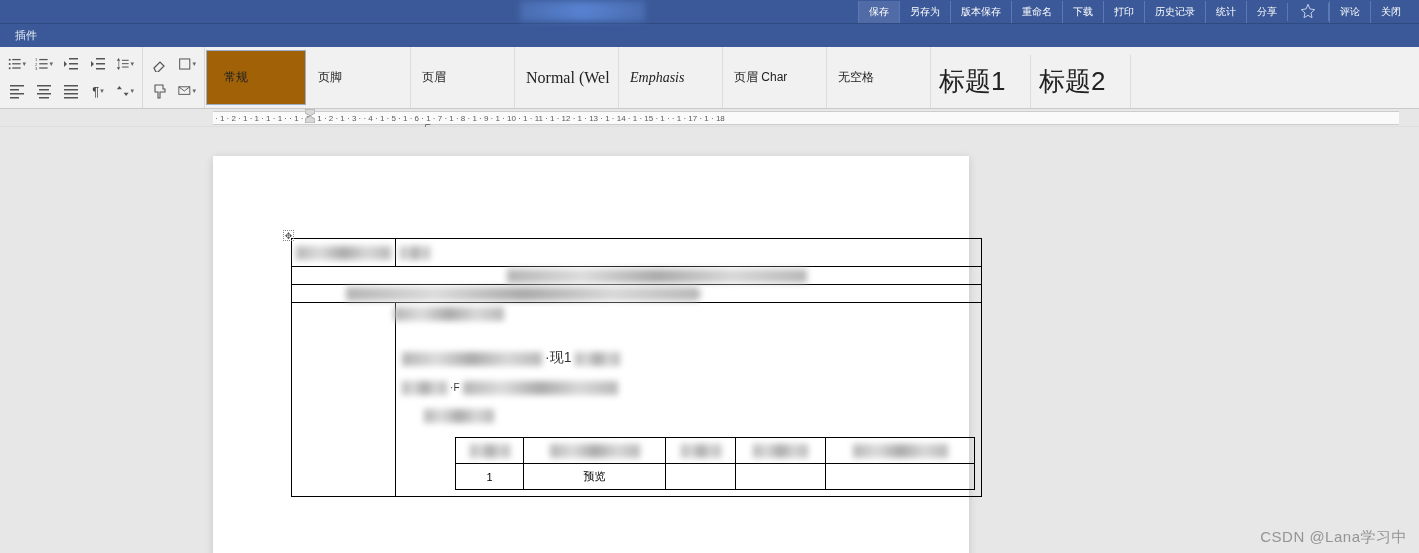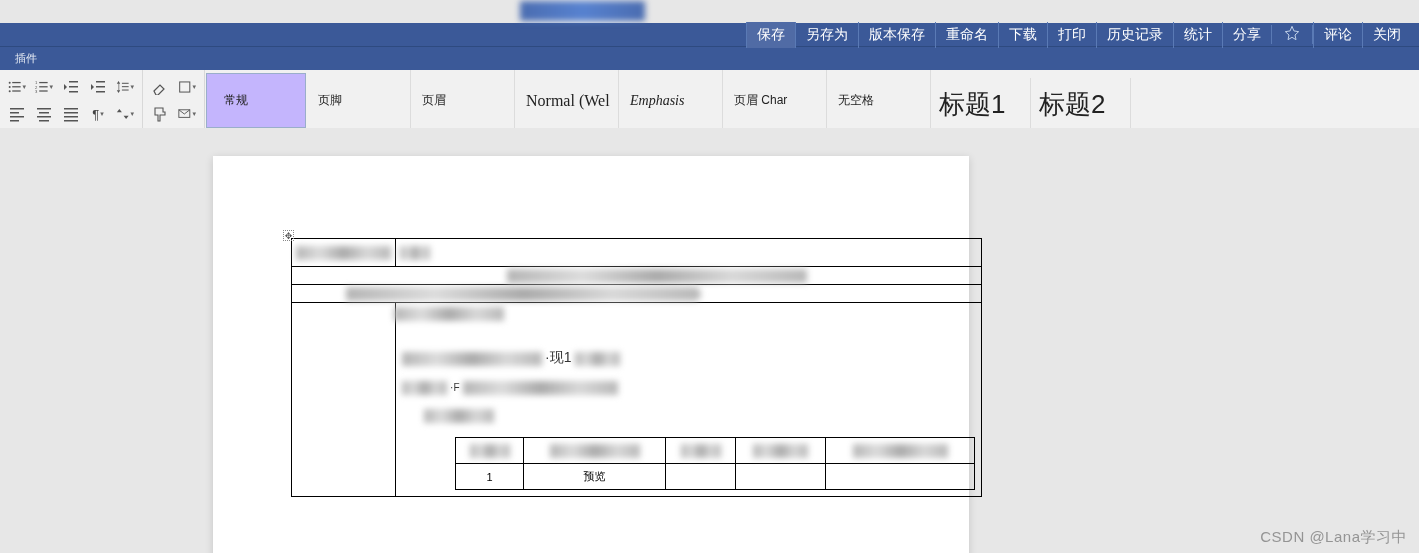--- a/index.html
+++ b/index.html
@@ -15,23 +15,22 @@
       height: 553px;
       position: relative;
     }
     .top-bar {
       height: 23px;
       background: #3b5998;
       display: flex;
       justify-content: flex-end;
       align-items: center;
       color: white;
-      font-size: 14px;
+      font-size: 10px;
       padding-right: 8px;
-      margin-top: 23px;
     }
     .top-bar .blur-region {
       position: absolute;
       left: 520px;
       width: 125px;
       height: 20px;
       background: linear-gradient(90deg, #4a6cb0, #5782d0, #4a6cb0);
       filter: blur(3px);
       top: 1px;
     }
@@ -120,21 +119,21 @@
       display: flex;
       align-items: center;
       padding-left: 11px;
       cursor: pointer;
       font-size: 12px;
       color: #222;
       background: #f1f1f1;
     }
     .style-item.selected {
       border: 1px solid #9aaeca;
-      background: #c4b5fd;
+      background: #a16207;
       margin: 3px 1px;
       min-width: 100px;
       padding-left: 17px;
     }
     .style-item.normalwel {
       font-family: "Times New Roman", serif;
       font-size: 16px;
     }
     .style-item.emphasis {
       font-family: "Times New Roman", serif;

